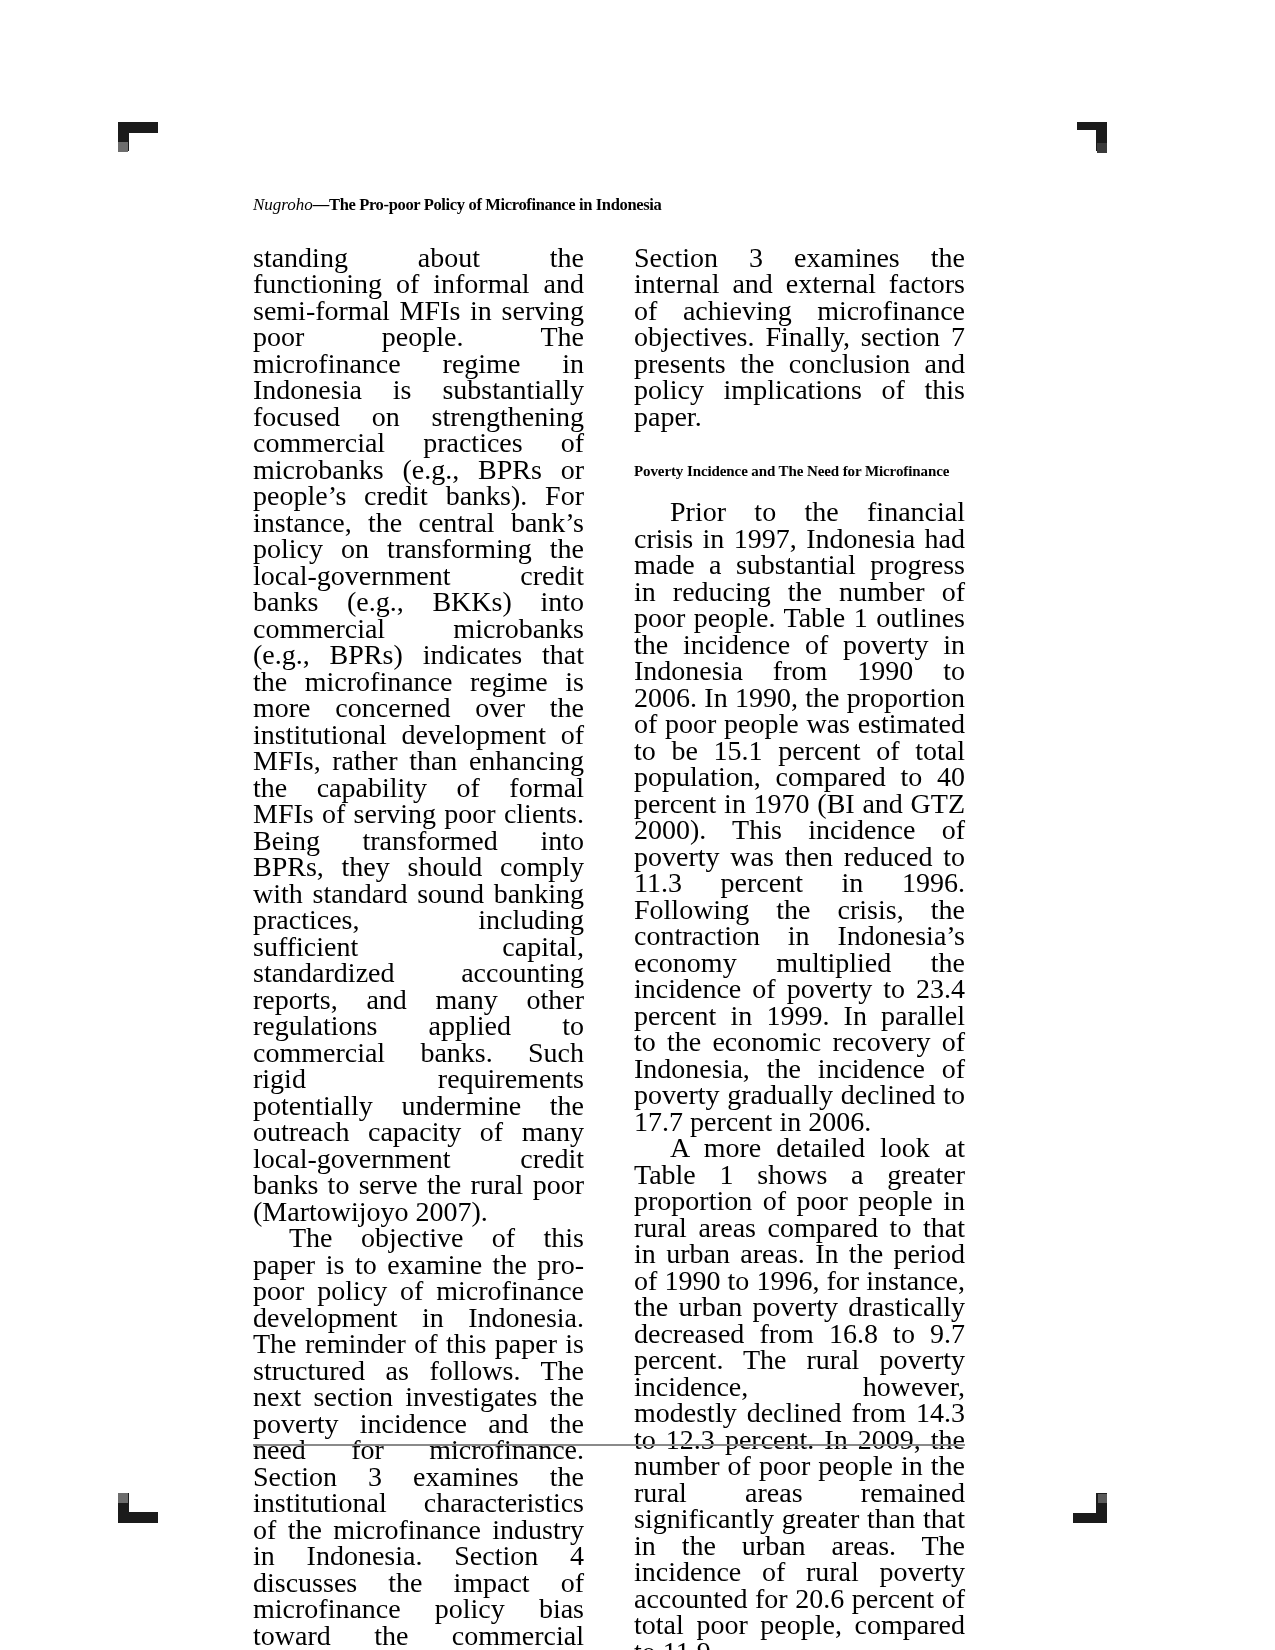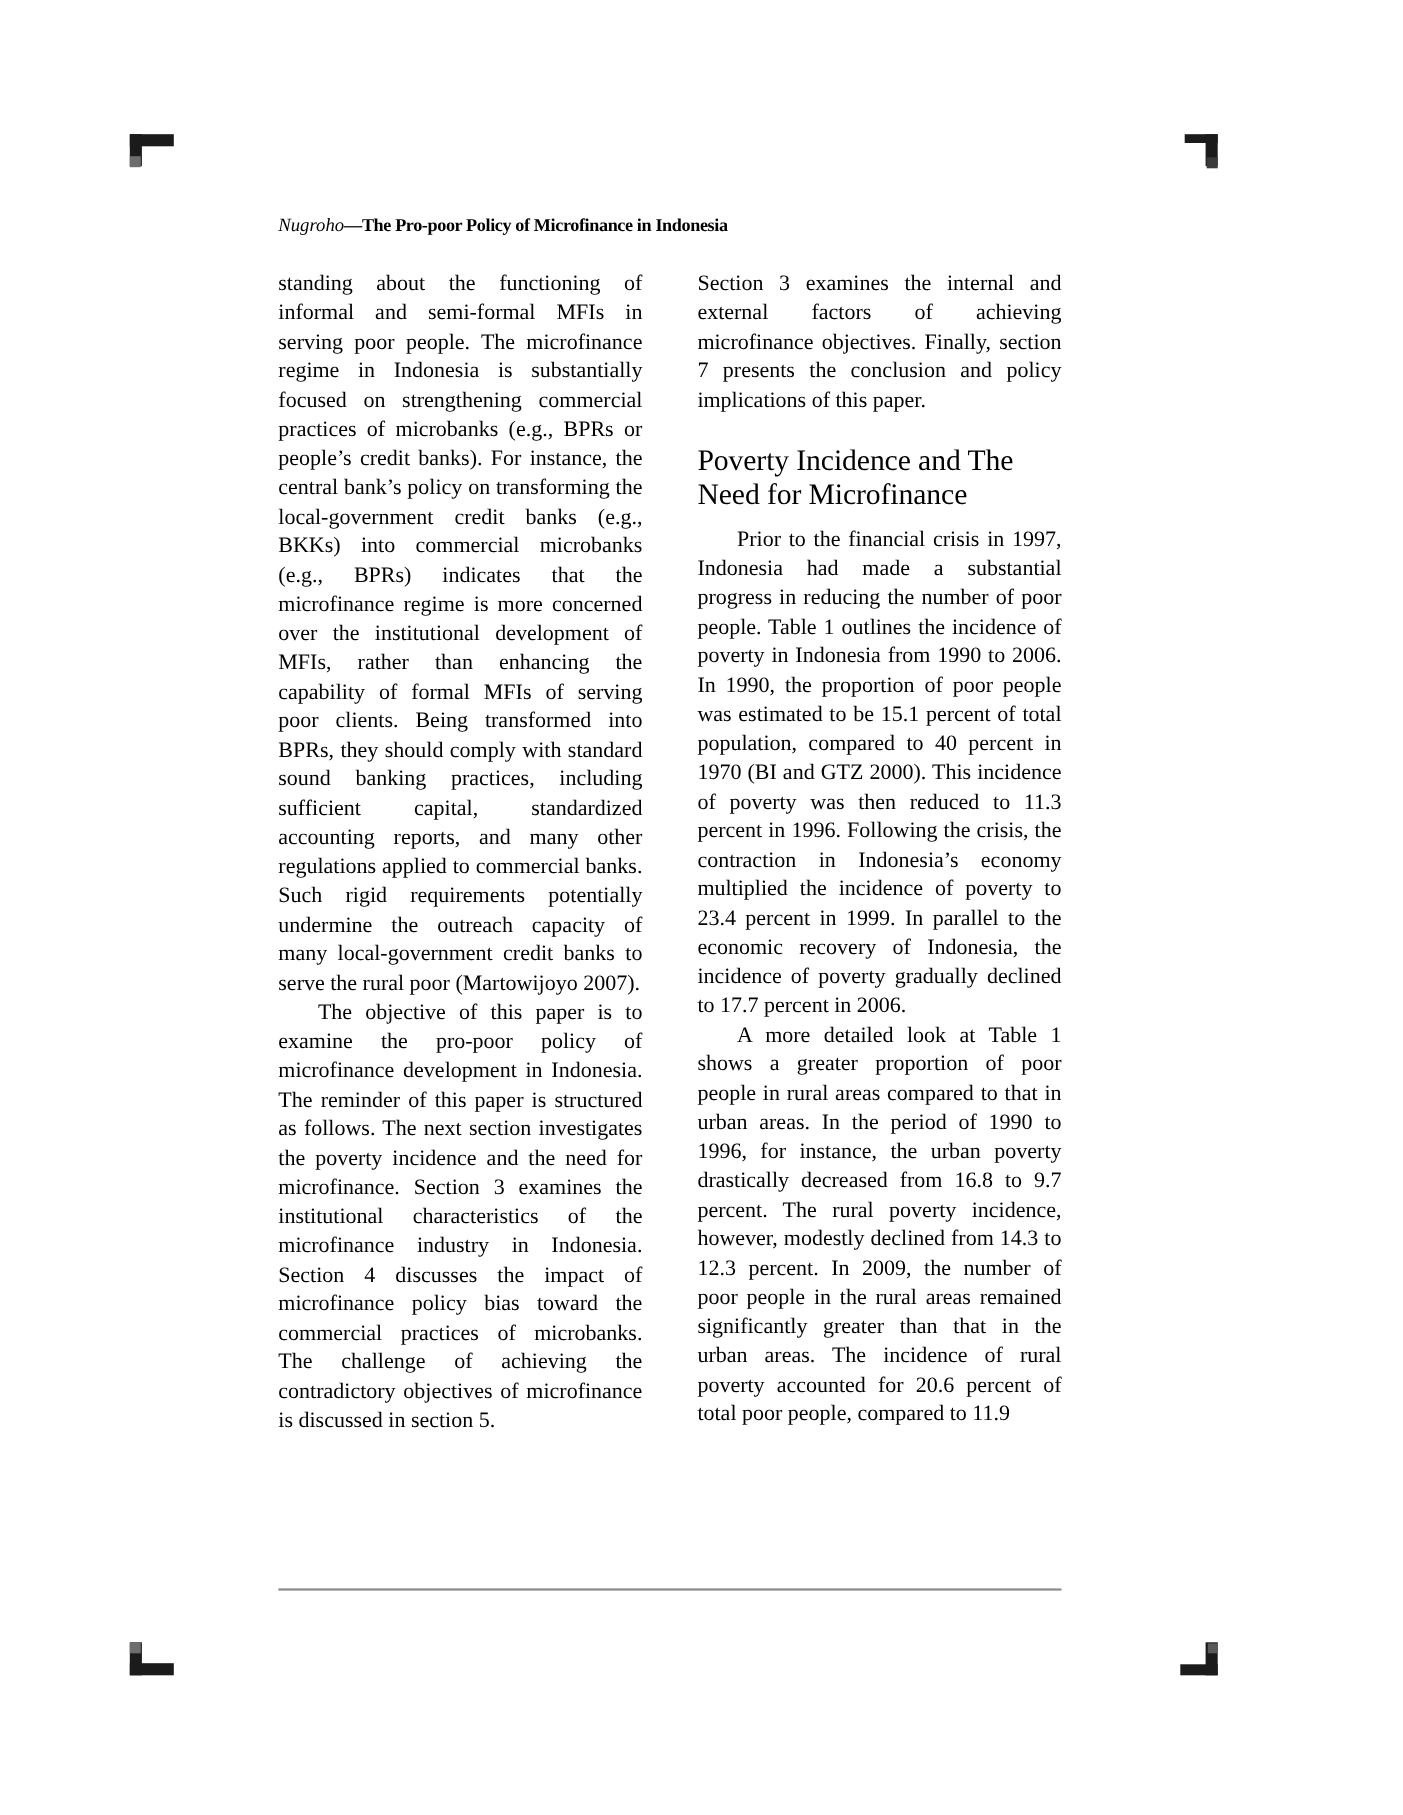--- a/index.html
+++ b/index.html
@@ -79,36 +79,36 @@
     display: flex;
     justify-content: space-between;
   }
   .col {
     width: 331px;
   }
   .col p {
     margin: 0;
     text-align: justify;
     text-justify: inter-word;
-    font-size: 20px;
+    font-size: 28px;
     line-height: 26.5px;
     hyphens: none;
   }
   .col p.indent {
     text-indent: 36px;
   }
   .col p.nohang {
     text-align-last: left;
   }
 
   h2.section-heading {
     margin: 26px 0 12px 0;
-    font-size: 27px;
+    font-size: 15px;
     line-height: 31px;
-    font-weight: normal;
+    font-weight: bold;
     text-align: left;
     letter-spacing: -0.1px;
   }
 
   
   .footer-rule {
     position: absolute;
     left: 253px;
     top: 1444px;
     width: 712px;

